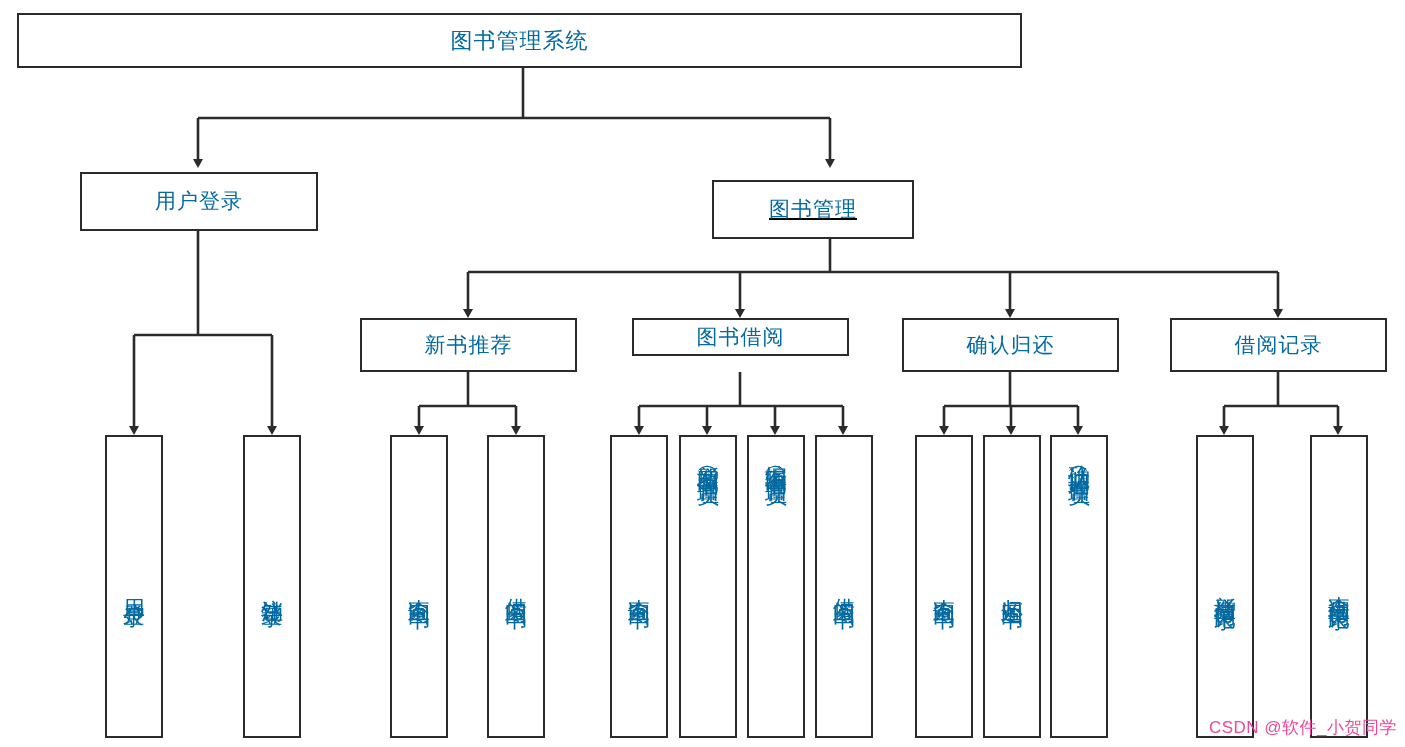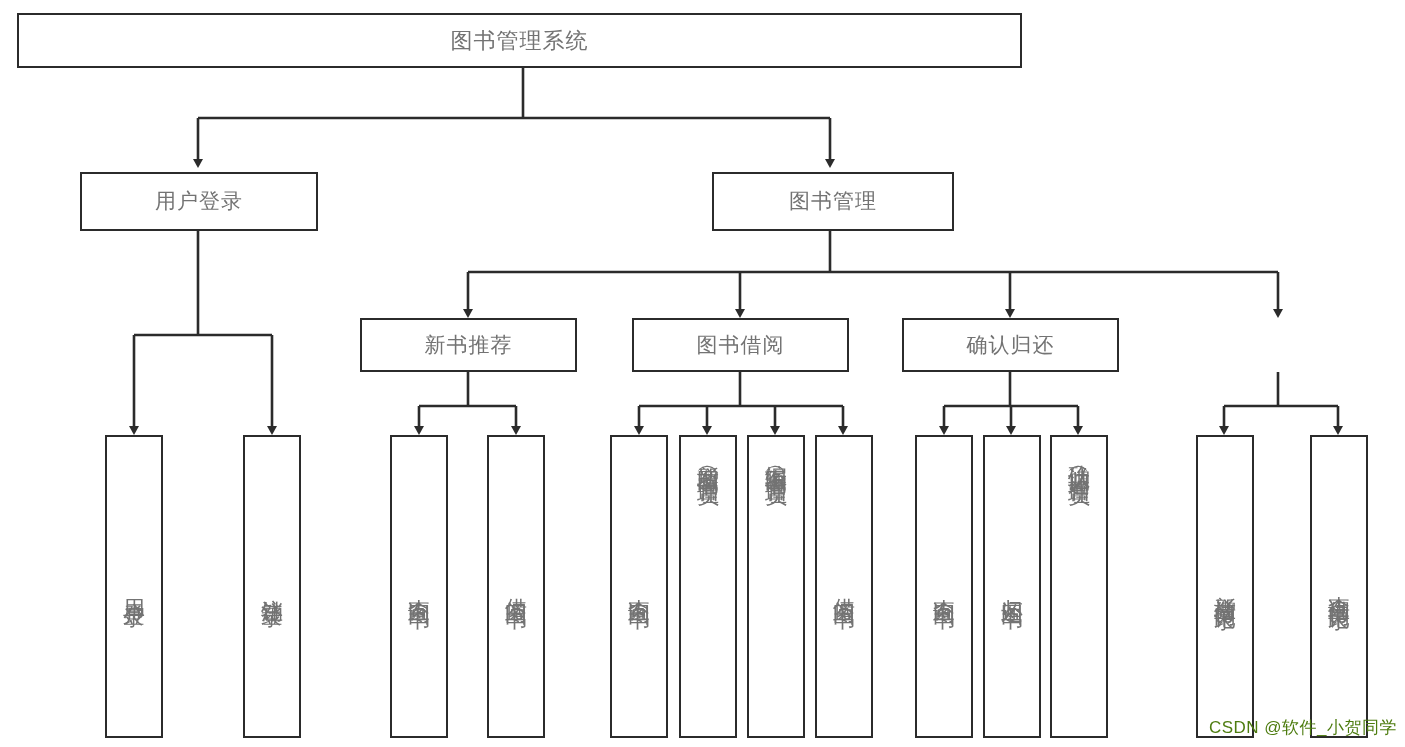--- a/index.html
+++ b/index.html
@@ -30,21 +30,21 @@
     position: absolute;
     box-sizing: border-box;
     background: #ffffff;
     border: 2px solid #2b2b2b;
     display: flex;
     align-items: center;
     justify-content: center;
     overflow: hidden;
   }
   .node .label {
-    color: #737373;
+    color: #0369a1;
     font-size: 21px;
     line-height: 1.25;
     letter-spacing: 1px;
     white-space: nowrap;
   }
   .node.root .label { font-size: 22px; }
   .node.leaf {
     align-items: flex-start;
     justify-content: center;
     padding-top: 10px;
@@ -59,21 +59,21 @@
     font-size: 22px;
     letter-spacing: 3px;
     line-height: 1;
     white-space: nowrap;
   }
   .watermark {
     position: absolute;
     right: 8px;
     bottom: 8px;
     font-size: 17px;
-    color: #4d7c0f;
+    color: #ec4899;
     letter-spacing: 0.5px;
     white-space: nowrap;
     pointer-events: none;
   }
 </style>
 </head>
 <body>
 
 <div id="diagram-root">
 
@@ -127,33 +127,36 @@
     </g>
   </svg>
 
   <div class="node root" style="left:17px; top:13px; width:1005px; height:55px;">
     <span class="label">图书管理系统</span>
   </div>
 
   <div class="node" style="left:80px; top:172px; width:238px; height:59px;">
     <span class="label">用户登录</span>
   </div>
-  <div class="node" style="left:712px; top:172px; width:242px; height:59px;">
+  <div class="node" style="left:712px; top:180px; width:202px; height:59px;text-decoration:underline;">
     <span class="label">图书管理</span>
   </div>
 
   <div class="node" style="left:360px; top:318px; width:217px; height:54px;text-align:center;">
     <span class="label">新书推荐</span>
   </div>
-  <div class="node" style="left:632px; top:318px; width:217px; height:54px;">
+  <div class="node" style="left:632px; top:318px; width:217px; height:38px;">
     <span class="label">图书借阅</span>
   </div>
   <div class="node" style="left:902px; top:318px; width:217px; height:54px;">
     <span class="label">确认归还</span>
   </div>
+  <div class="node" style="left:1170px; top:318px; width:217px; height:54px;">
+    <span class="label">借阅记录</span>
+  </div>
 
   <div class="node leaf centered" style="left:105px; top:435px; width:58px; height:303px;">
     <span class="label">用户登录</span>
   </div>
   <div class="node leaf centered" style="left:243px; top:435px; width:58px; height:303px;">
     <span class="label">注销登录</span>
   </div>
 
   <div class="node leaf centered" style="left:390px; top:435px; width:58px; height:303px;">
     <span class="label">查询图书</span>

